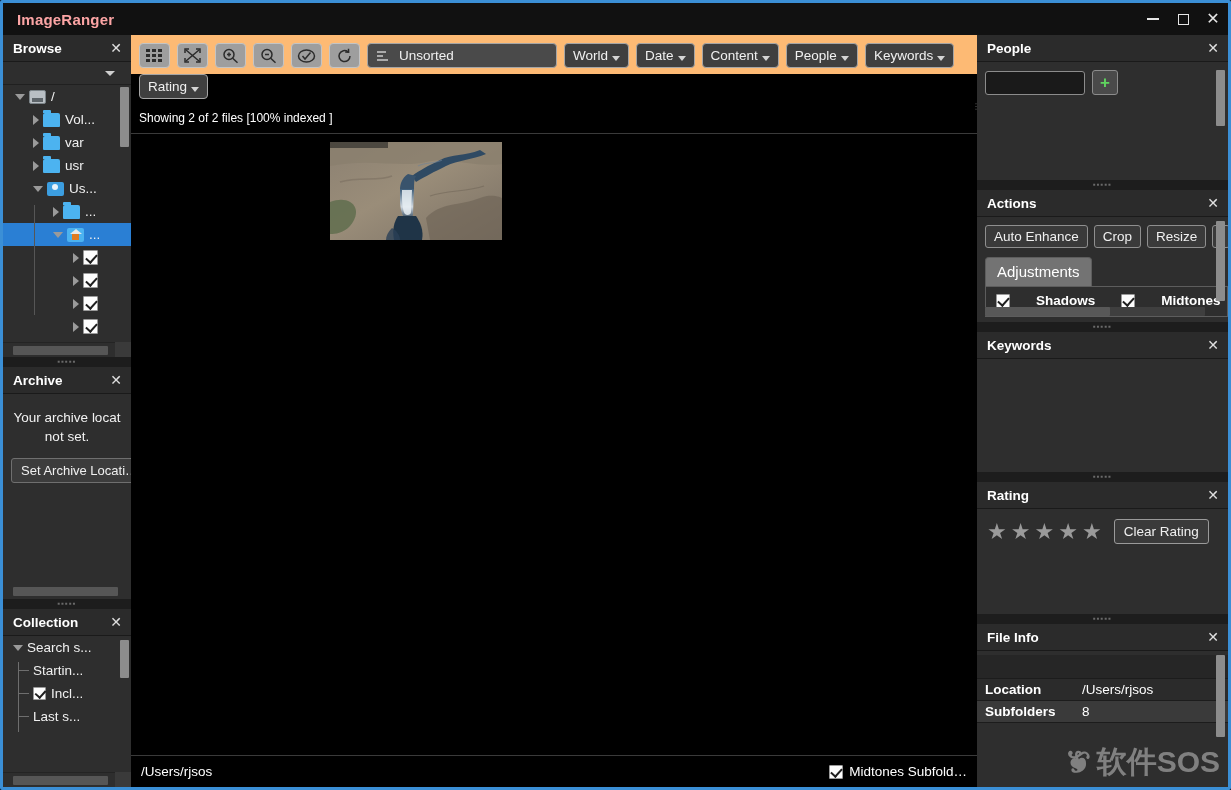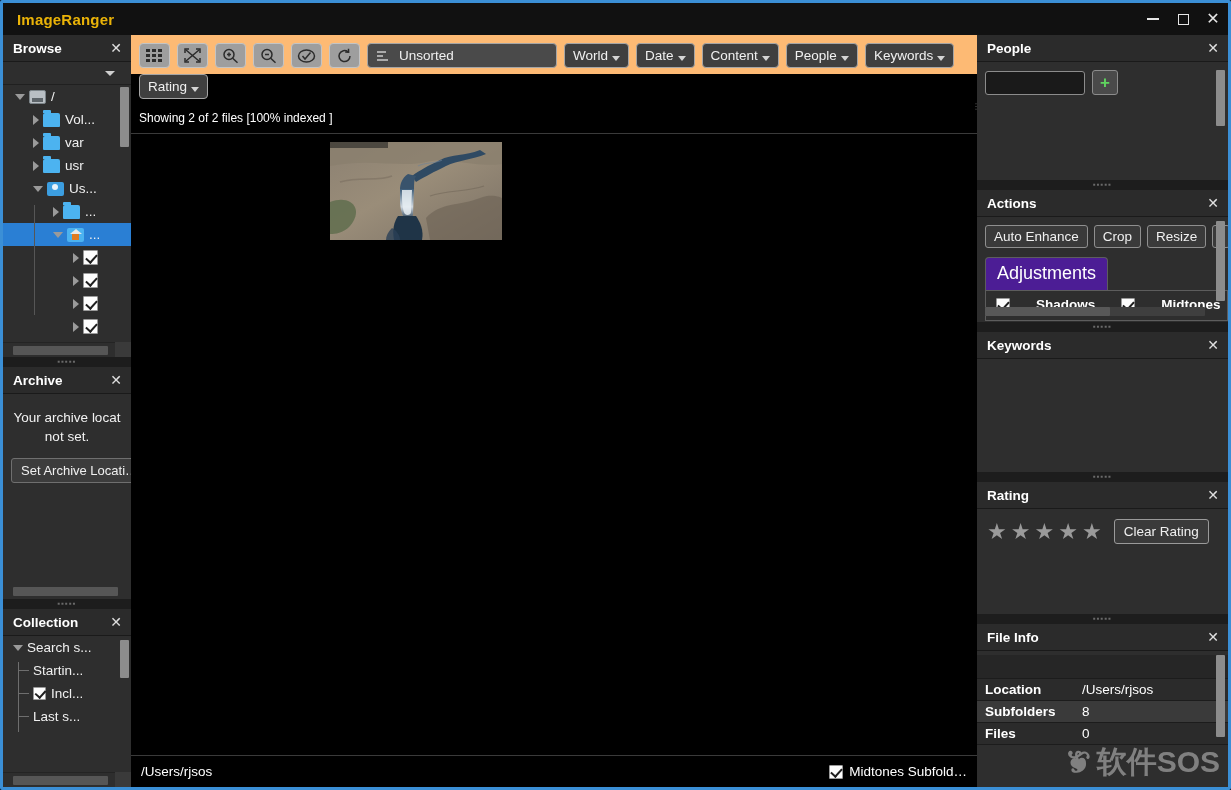--- a/index.html
+++ b/index.html
@@ -17,21 +17,21 @@
     border-radius: 2px;
     overflow: hidden;
   }
   
   .titlebar {
     position: absolute; left: 0; top: 0; right: 0; height: 32px;
     background: #111111;
     display: flex; align-items: center;
   }
   .title-text {
-    color: #eab308; font-size: 15px; font-weight: bold;
+    color: #fca5a5; font-size: 15px; font-weight: bold;
     padding-left: 14px; letter-spacing: .2px;
   }
   .win-btns { margin-left: auto; display: flex; height: 100%; }
   .win-btn {
     width: 30px; height: 32px; display: flex;
     align-items: center; justify-content: center;
     color: #e6e6e6; font-size: 15px; line-height: 1;
   }
   .glyph-min { display:block; width:12px; height:2px; background:#e6e6e6; }
   .glyph-max { display:block; width:11px; height:11px; border:1.6px solid #e6e6e6; }
@@ -193,22 +193,22 @@
     border-radius: 3px; display: flex; align-items: center; justify-content: center;
     color: #5fd45f; font-size: 17px; line-height: 1; font-weight: bold;
   }
   .act-row { display: flex; gap: 6px; padding: 8px 0 0 8px; }
   .act-btn {
     background: #3a3a3a; border: 1px solid #8f8f8f; border-radius: 3px;
     color: #f0f0f0; font-size: 13.5px; padding: 3px 8px; white-space: nowrap;
   }
   .adj-tab {
     margin: 9px 0 0 8px; display: inline-block;
-    background: #4c1d95; border: 1px solid #5d5d5d; border-bottom: none;
-    border-radius: 4px 4px 0 0; color: #ffffff; font-size: 18px;
+    background: #737373; border: 1px solid #5d5d5d; border-bottom: none;
+    border-radius: 4px 4px 0 0; color: #ffffff; font-size: 15px;
     padding: 5px 11px 6px 11px;
   }
   .adj-panel {
     margin-left: 8px; border: 1px solid #5d5d5d; background: #2e2e2e;
     padding: 6px 0 8px 0; display: flex; align-items: center; gap: 26px;
     padding-left: 10px; white-space: nowrap; overflow: hidden;
   }
   .cb {
     width: 14px; height: 14px; background: #fdfdfd; border: 1px solid #9a9a9a;
     position: relative; border-radius: 1px; flex: 0 0 auto;
@@ -656,24 +656,20 @@
           <table class="fi-table">
             <tbody>
                 <tr class="odd">
               <td style="width:95px;">Location</td>
               <td class="val">/Users/rjsos</td>
             </tr>
             <tr class="even">
               <td>Subfolders</td>
               <td class="val">8</td>
             </tr>
-            <tr class="odd">
-              <td>Files</td>
-              <td class="val">0</td>
-            </tr>
           </tbody>
             </table>
           <div class="right-scroll" style="height:82px;top:4px;"></div>
         </div>
       </div>
     </div>
   </div>
 
   <div class="watermark">
     <span class="wm-logo">❦</span>

